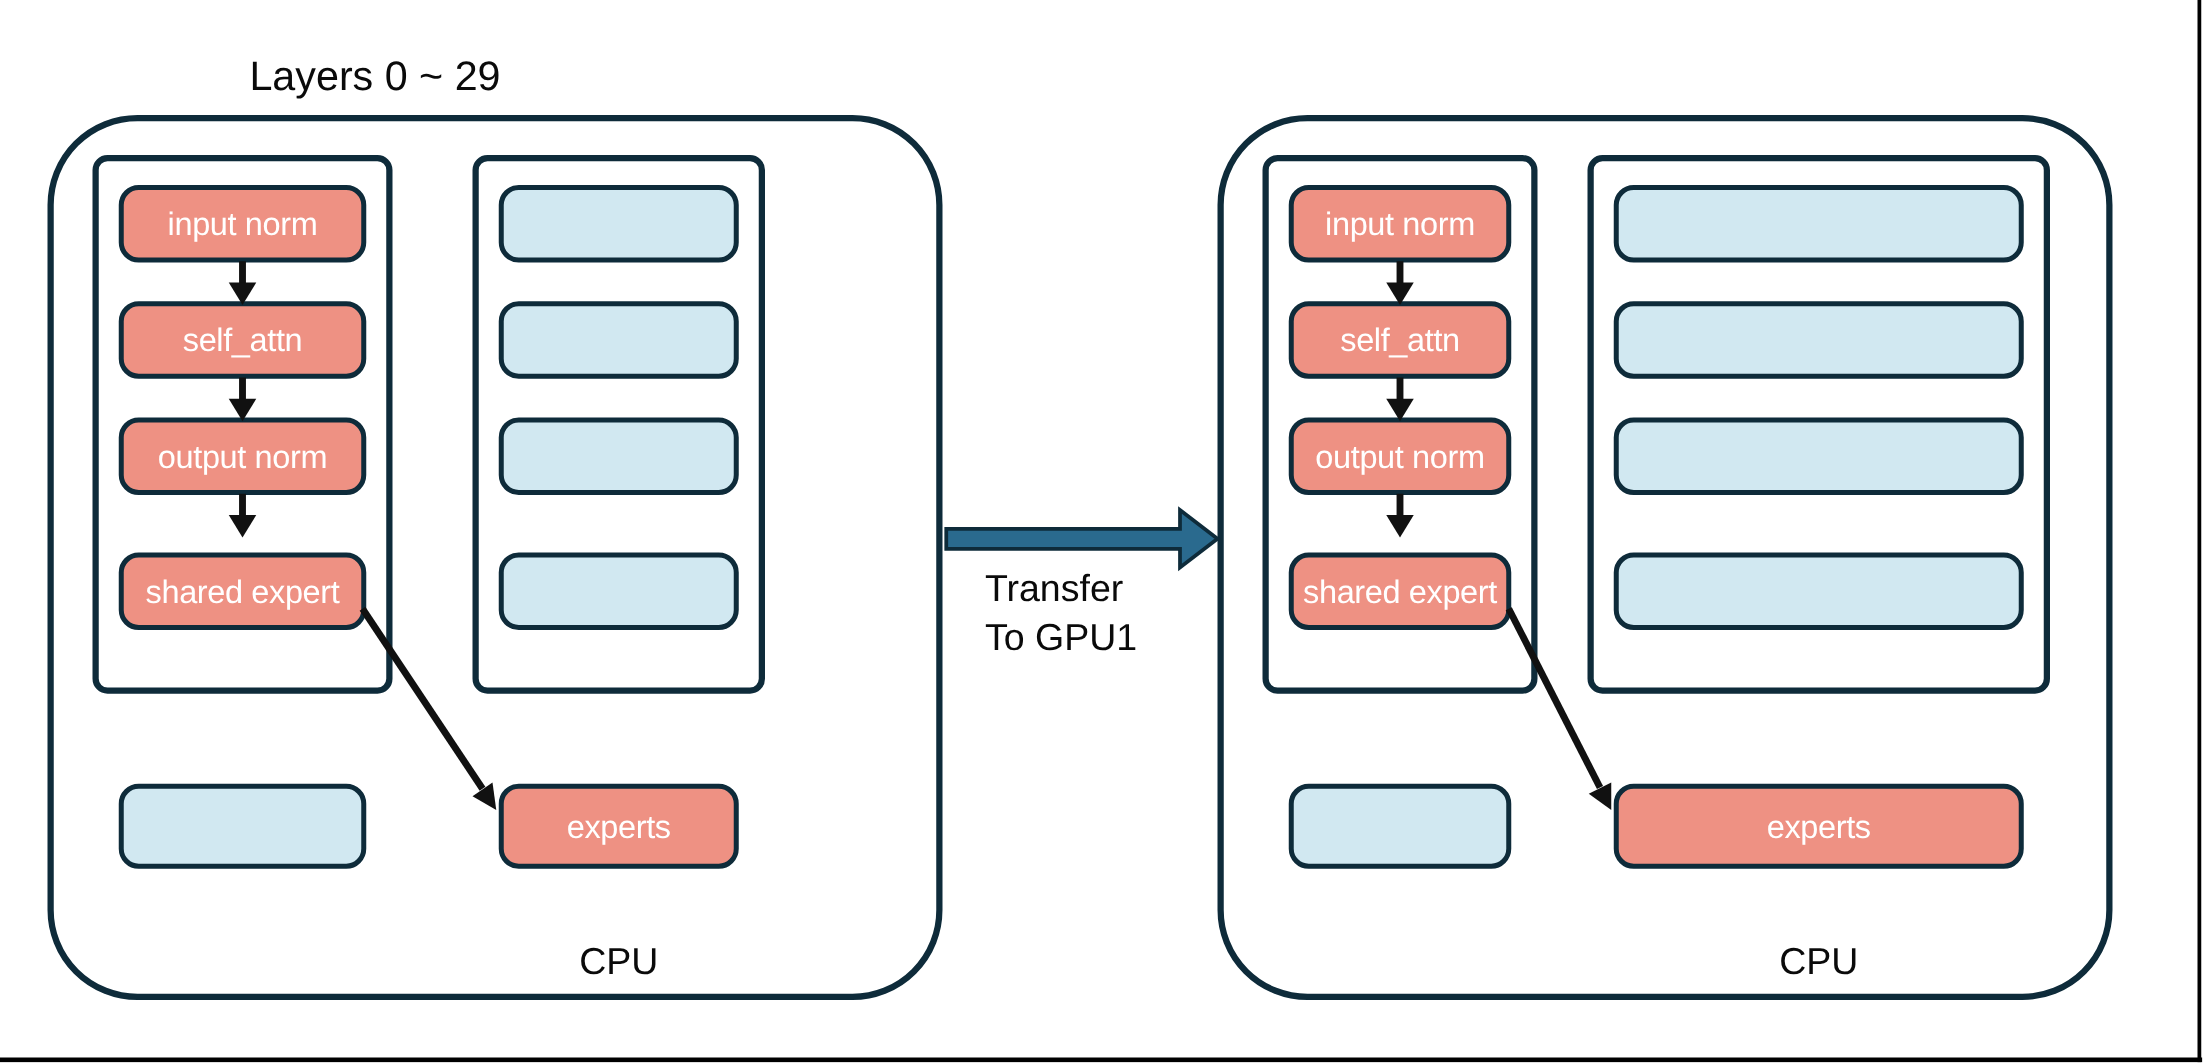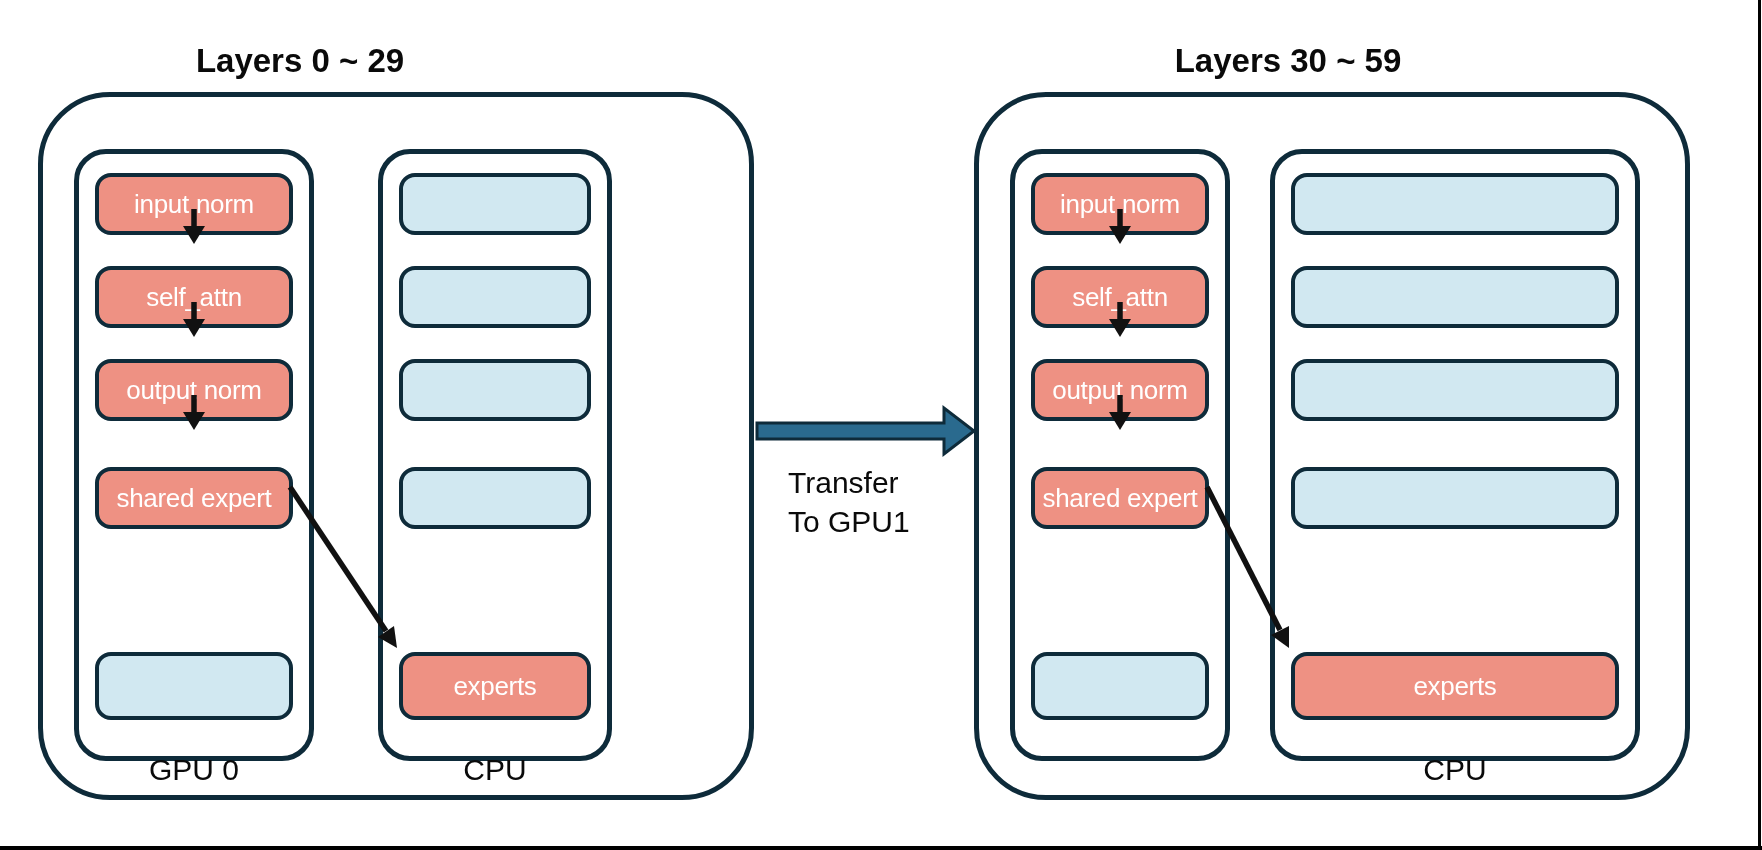--- a/index.html
+++ b/index.html
@@ -3,50 +3,49 @@
 <meta charset="utf-8">
 <style>
   html,body{margin:0;padding:0;background:#ffffff;}
   .canvas{
     position:relative;width:1762px;height:850px;background:#ffffff;
     font-family:"Liberation Sans",sans-serif;overflow:hidden;
   }
   .group{position:absolute;top:0;width:716px;height:850px;}
   .group-title{
     position:absolute;top:42px;width:480px;text-align:center;
-    font-size:33px;color:#0a0a0a;white-space:nowrap;font-weight:bold;
+    font-size:33px;color:#0a0a0a;white-space:nowrap;
   }
   .outer{
     position:absolute;top:92px;left:0;width:716px;height:708px;
     border:5px solid #0e2b3a;border-radius:72px;background:#ffffff;
     box-sizing:border-box;
   }
   .device{
-    position:absolute;top:27px;height:612px;
-    border:5px solid #0e2b3a;border-radius:32px;background:#ffffff;
+    position:absolute;top:27px;height:431px;
+    border:5px solid #0e2b3a;border-radius:12px;background:#ffffff;
     box-sizing:border-box;
-    margin-top:25px;
   }
   .box{
     position:absolute;left:16px;right:16px;height:62px;
     border:4px solid #0e2b3a;border-radius:16px;box-sizing:border-box;
     display:flex;align-items:center;justify-content:center;
     font-size:26px;letter-spacing:-0.3px;color:#ffffff;white-space:nowrap;
   }
   .box.module{background:#ee9183;}
   .box.empty{background:#d1e8f1;}
   .r1{top:19px}.r2{top:112px}.r3{top:205px}.r4{top:313px}.r5{top:498px;height:68px}
   .dev-label{
     position:absolute;top:656px;text-align:center;
     font-size:30px;color:#0a0a0a;white-space:nowrap;
   }
   .arrows{position:absolute;left:0;top:0;pointer-events:none;}
   .transfer-label{
     position:absolute;left:788px;top:452px;
-    font-size:30px;line-height:39px;color:#0a0a0a;white-space:nowrap;margin-top:11px;
+    font-size:30px;line-height:39px;color:#0a0a0a;white-space:nowrap;
   }
   .edge-right{position:absolute;top:0;right:1px;width:3px;height:850px;background:#000;}
   .edge-bottom{position:absolute;left:0;bottom:0;width:1762px;height:4px;background:#000;}
 </style>
 </head>
 <body>
 
 <div class="canvas">
 
   <div class="group" style="left:38px">
@@ -62,27 +61,25 @@
       </div>
 
       <div class="device" style="left:335px;width:234px">
         <div class="box empty r1"></div>
         <div class="box empty r2"></div>
         <div class="box empty r3"></div>
         <div class="box empty r4"></div>
         <div class="box module r5">experts</div>
       </div>
 
-      <div class="dev-label" style="left:31px;width:240px">GPU 0</div>
       <div class="dev-label" style="left:335px;width:234px">CPU</div>
     </div>
   </div>
 
   <div class="group" style="left:974px">
-    <div class="group-title" style="left:74px">Layers 30 ~ 59</div>
     <div class="outer">
 
       <div class="device" style="left:31px;width:220px">
         <div class="box module r1">input norm</div>
         <div class="box module r2">self_attn</div>
         <div class="box module r3">output norm</div>
         <div class="box module r4">shared expert</div>
         <div class="box empty  r5"></div>
       </div>
 

